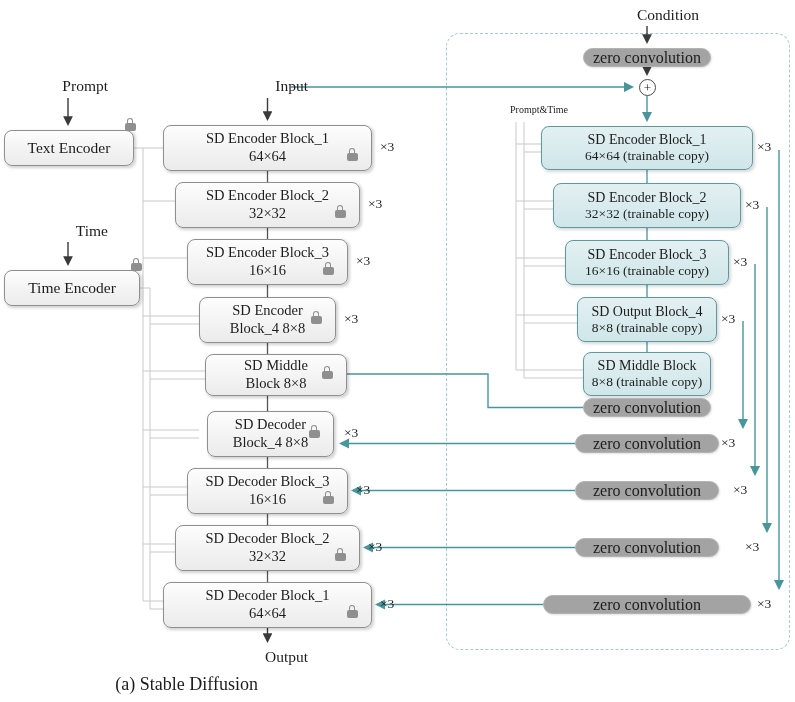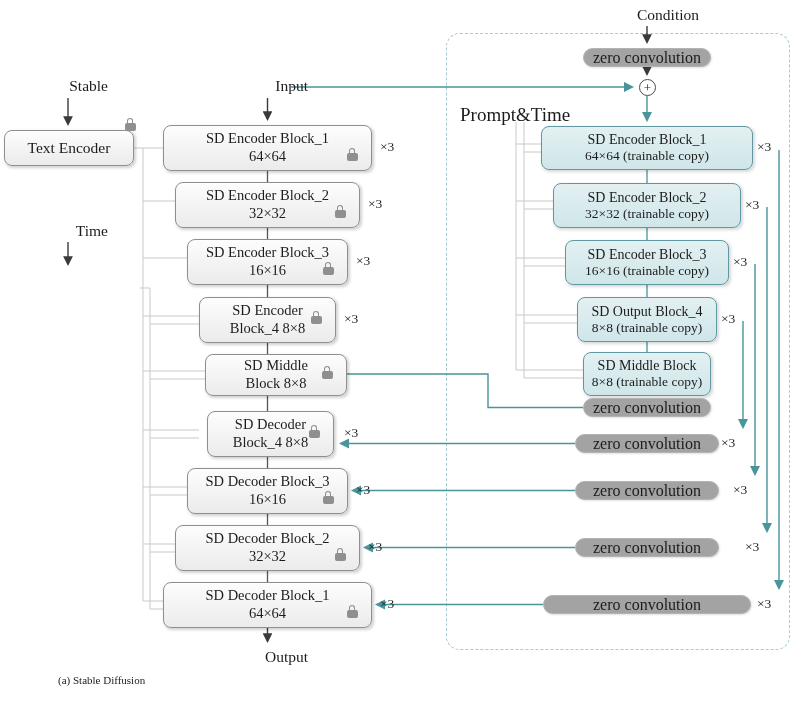--- a/index.html
+++ b/index.html
@@ -1,19 +1,19 @@
 <!DOCTYPE html>
 <html><head>
 <meta charset="utf-8">
 <style>
   *{box-sizing:border-box}
   body{margin:0;background:#fff}
   #canvas{position:relative;width:795px;height:702px;font-family:"Liberation Serif","DejaVu Serif",serif;color:#1c1c1c;background:#fff;overflow:hidden}
   .lbl{position:absolute;text-align:right;font-size:15.5px;z-index:3}
-  .cap{position:absolute;text-align:left;font-size:11px;z-index:3}
+  .cap{position:absolute;text-align:right;font-size:18px;z-index:3}
   .block{position:absolute;display:flex;flex-direction:column;justify-content:center;align-items:center;text-align:center;border-radius:8px;z-index:2;line-height:1.22;font-size:14.5px}
   .sdb{background:linear-gradient(#fdfdfd,#ebebeb);border:1px solid #8f8f8f;box-shadow:1.5px 1.5px 3px rgba(0,0,0,.18)}
   .cnb{background:linear-gradient(#e3f0f2,#cfe6e9);border:1px solid #5f98a0;box-shadow:1.5px 1.5px 3px rgba(0,0,0,.15);font-size:14px}
   .cnb .l2{font-size:13.5px}
   .pill{position:absolute;background:#a3a3a3;border:1px solid #b3b3b3;border-radius:10px;display:flex;align-items:center;justify-content:center;font-size:16px;z-index:2;box-shadow:1px 1px 2px rgba(0,0,0,.12)}
   .mult{position:absolute;font-size:13.5px;z-index:3}
   .lock{position:absolute;right:13px;bottom:9px;width:11px;height:8px;background:#8f8f8f;border-radius:2px}
   .lock::before{content:"";position:absolute;left:1.8px;top:-5px;width:4.6px;height:5px;border:1.7px solid #8f8f8f;border-bottom:none;border-radius:3.5px 3.5px 0 0}
   .lockc{bottom:auto;top:50%;transform:translateY(-50%)}
   .lockcorner{right:-3px;bottom:auto;top:-8px}
@@ -109,29 +109,33 @@
       <line x1="575" y1="490.5" x2="353" y2="490.5" marker-end="url(#mT)"></line>
       <line x1="575" y1="547.5" x2="365" y2="547.5" marker-end="url(#mT)"></line>
       <line x1="543" y1="604.5" x2="377" y2="604.5" marker-end="url(#mT)"></line>
       <line x1="779" y1="150" x2="779" y2="588" marker-end="url(#mT)"></line>
       <line x1="767" y1="207" x2="767" y2="531" marker-end="url(#mT)"></line>
       <line x1="755" y1="264" x2="755" y2="474" marker-end="url(#mT)"></line>
       <line x1="743" y1="321" x2="743" y2="427" marker-end="url(#mT)"></line>
     </g>
   </svg>
 
-  <div class="lbl" style="left:28px;top:77px;width:80px">Stable</div>
+  <div class="lbl" style="left:28px;top:77px;width:80px">Prompt</div>
   <div class="lbl" style="left:227px;top:77px;width:81px">Input</div>
   <div class="lbl" style="left:28px;top:222px;width:80px">Time</div>
   <div class="lbl" style="left:595px;top:6px;width:104px">Condition</div>
-  <div class="lbl" style="left:460px;top:104px;width:108px;font-size:19px">Prompt&amp;Time</div>
+  <div class="lbl" style="left:460px;top:104px;width:108px;font-size:10px">Prompt&amp;Time</div>
   <div class="lbl" style="left:227px;top:648px;width:81px">Output</div>
 
   <div class="block sdb" style="left:4px;top:130px;width:130px;height:36px;font-size:15.5px">
     <div>Text Encoder</div>
+    <span class="lock lockcorner"></span>
+  </div>
+  <div class="block sdb" style="left:4px;top:270px;width:136px;height:36px;font-size:15.5px">
+    <div>Time Encoder</div>
     <span class="lock lockcorner"></span>
   </div>
 
   <div class="block sdb" style="left:163px;top:125px;width:209px;height:46px">
     <div class="l1">SD Encoder Block_1</div>
     <div class="l2">64×64</div>
     <span class="lock"></span>
   </div>
   <div class="mult" style="left:380px;top:139px">×3</div>
 

